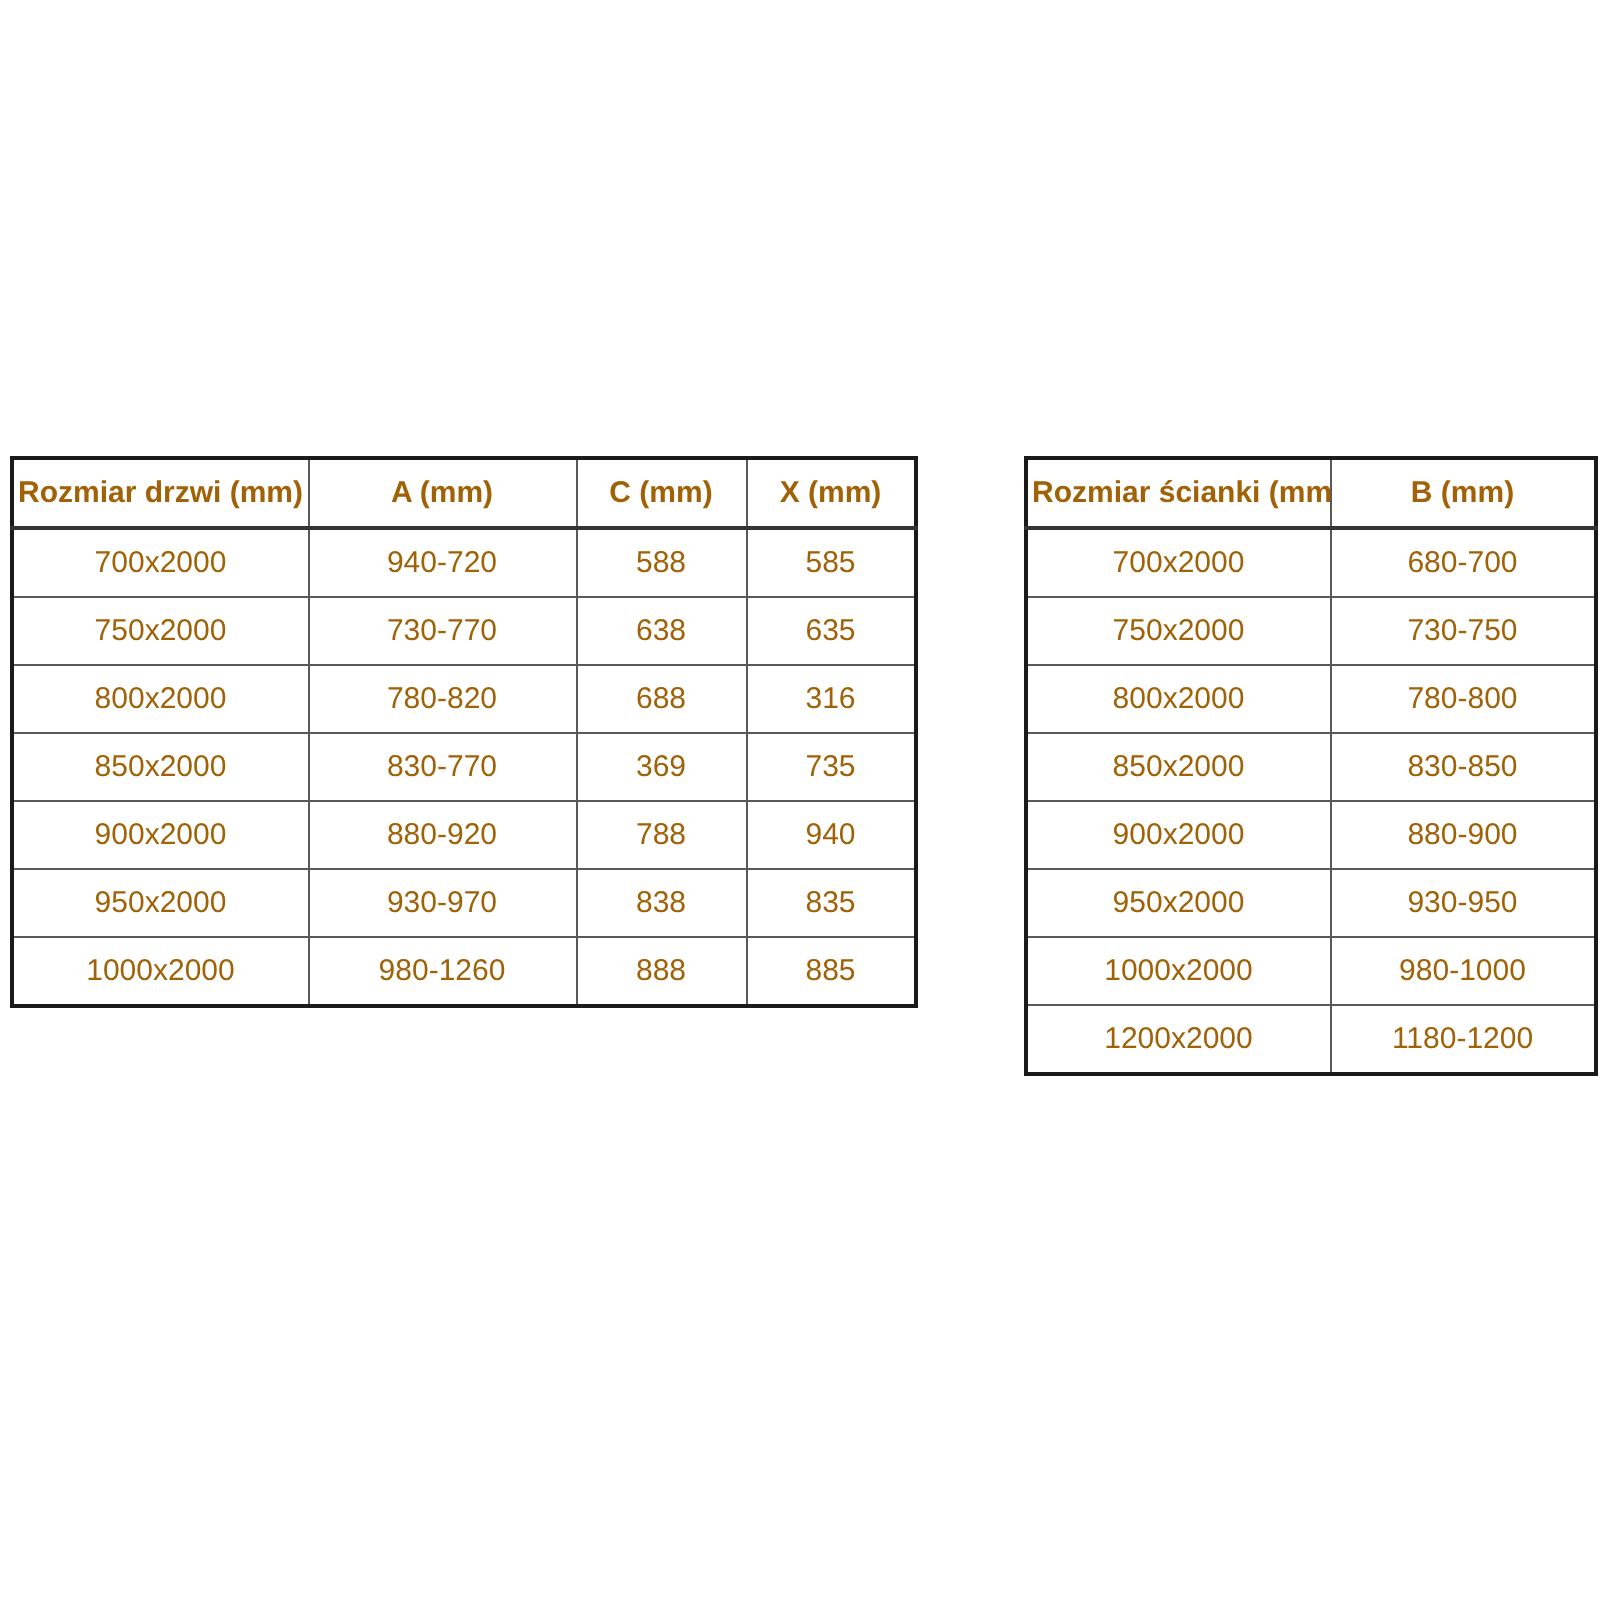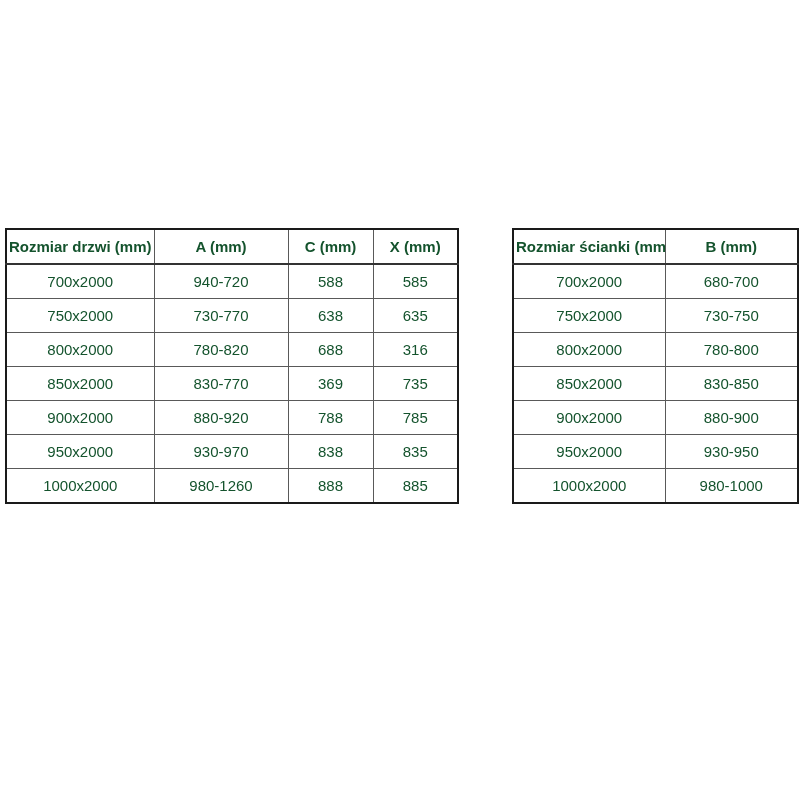--- a/index.html
+++ b/index.html
@@ -12,21 +12,21 @@
     width: 800px;
     height: 800px;
     font-family: "Liberation Sans", sans-serif;
     color: #000000;
   }
   .spec-table {
     position: absolute;
     border-collapse: collapse;
     table-layout: fixed;
     font-size: 15px;
-    color: #14532d;
+    color: #a16207;
     border: 2px solid #1a1a1a;
   }
   .spec-table th,
   .spec-table td {
     border: 1px solid #595959;
     text-align: center;
     vertical-align: middle;
     height: 33px;
     padding: 0 2px;
     overflow: hidden;
@@ -93,21 +93,21 @@
       <tr>
         <td>850x2000</td>
         <td>830-770</td>
         <td>369</td>
         <td>735</td>
       </tr>
       <tr>
         <td>900x2000</td>
         <td>880-920</td>
         <td>788</td>
-        <td>785</td>
+        <td>940</td>
       </tr>
       <tr>
         <td>950x2000</td>
         <td>930-970</td>
         <td>838</td>
         <td>835</td>
       </tr>
       <tr>
         <td>1000x2000</td>
         <td>980-1260</td>
@@ -150,14 +150,18 @@
         <td>880-900</td>
       </tr>
       <tr>
         <td>950x2000</td>
         <td>930-950</td>
       </tr>
       <tr>
         <td>1000x2000</td>
         <td>980-1000</td>
       </tr>
+      <tr>
+        <td>1200x2000</td>
+        <td>1180-1200</td>
+      </tr>
     </tbody>
 </table>
 
 </body></html>

